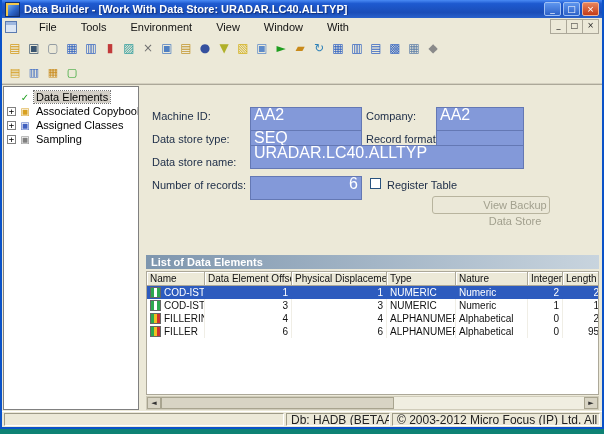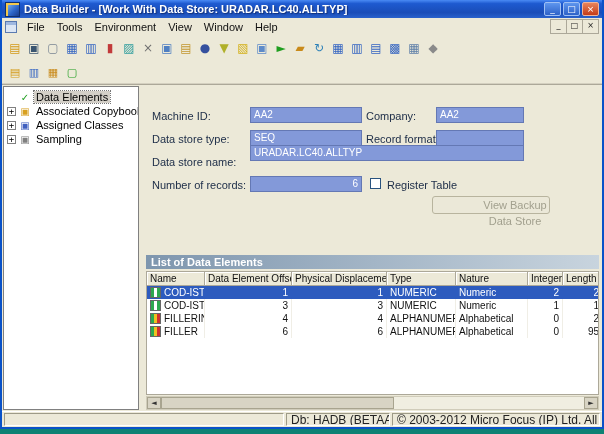--- a/index.html
+++ b/index.html
@@ -9,21 +9,21 @@
   
   .titlebar{height:18px;flex:0 0 18px;background:linear-gradient(180deg,#4A8AF4 0%,#1E5AD0 20%,#1A4DB8 70%,#2A62CC 100%);display:flex;align-items:center;padding:0 3px;}
   .app-icon{width:13px;height:13px;background:linear-gradient(135deg,#8FC2F2 0%,#2B65C9 60%,#1A3C8C 100%);border:1px solid #0F2F6E;box-shadow:inset 2px 2px 0 #F2C84B;flex:0 0 13px;}
   .title-text{color:#fff;font-weight:bold;font-size:11px;padding-left:4px;flex:1;white-space:nowrap;overflow:hidden;text-shadow:1px 1px 1px #10307A;}
   .tb-btn{width:17px;height:14px;margin-left:2px;border:1px solid #9FC0F4;border-radius:2px;background:linear-gradient(180deg,#5E96EE,#2E62C8);color:#fff;font-size:9px;line-height:12px;text-align:center;font-family:"DejaVu Sans",sans-serif;box-sizing:border-box;}
   .tb-btn.close{background:linear-gradient(180deg,#E8845C,#C33C1A);border-color:#F0B49A;}
 
   
   .menubar{height:17px;flex:0 0 17px;background:#ECE9D8;display:flex;align-items:center;font-size:11px;}
   .mdi-child-icon{width:12px;height:12px;margin:0 4px 0 3px;background:#DCE6F4;border:1px solid #5A7AB0;box-shadow:inset 0 3px 0 #9FB8E0;box-sizing:border-box;}
-  .menu-item{padding:1px 6px;color:#111;}
+  .menu-item{padding:1px 6px;color:#111;margin-left:12px;}
   .mdi-controls{margin-left:auto;display:flex;border:1px solid #ACA899;margin-right:3px;background:#ECE9D8;}
   .mdi-btn{width:15px;height:13px;font-size:8px;line-height:11px;text-align:center;font-family:"DejaVu Sans",sans-serif;border-left:1px solid #ACA899;color:#222;}
   .mdi-btn:first-child{border-left:none;}
 
   
   .toolbar{background:#ECE9D8;display:flex;align-items:center;padding:1px 4px;}
   .toolbar.row1{height:24px;flex:0 0 24px;}
   .toolbar.row2{height:20px;flex:0 0 20px;border-bottom:1px solid #D4D0C0;}
   .tbicon{width:18px;height:17px;display:inline-flex;align-items:center;justify-content:center;font-size:12px;font-family:"DejaVu Sans",sans-serif;margin-right:1px;cursor:default;}
   .toolbar.row2 .tbicon{font-size:11px;}
@@ -41,21 +41,21 @@
   .tlabel{padding:0 2px;}
   .tlabel.tsel{background:#D4D0C8;outline:1px dotted #777;}
 
   
   .section-header{position:absolute;left:2px;right:3px;height:14px;background:linear-gradient(90deg,#7E96AE,#C8D4DE);color:#fff;font-weight:bold;font-size:11px;line-height:14px;padding-left:5px;box-sizing:border-box;}
   #hdr1{top:3px;}
   #hdr2{top:170px;}
 
   
   .flabel{position:absolute;font-size:11px;color:#20304A;white-space:nowrap;}
-  .ffield{position:absolute;height:16px;background:#8399D9;border:1px solid #6478B4;box-sizing:border-box;color:#fff;font-size:10px;line-height:14px;padding:0 3px;white-space:nowrap;overflow:hidden;}
+  .ffield{position:absolute;height:24px;background:#8399D9;border:1px solid #6478B4;box-sizing:border-box;color:#fff;font-size:16px;line-height:14px;padding:0 3px;white-space:nowrap;overflow:hidden;}
   .num-right{text-align:right;}
   .checkbox{position:absolute;width:11px;height:11px;background:#fff;border:1px solid #28527E;box-sizing:border-box;}
   .btn-disabled{position:absolute;background:#EBE8D8;border:1px solid #B8B49E;border-radius:3px;color:#A2A08E;font-size:11px;text-align:center;line-height:16px;box-sizing:border-box;padding-left:48px;}
 
   
   .table-area{position:absolute;left:2px;right:3px;top:186px;bottom:16px;background:#fff;border:1px solid #ACA899;overflow:hidden;box-sizing:border-box;}
   .thead{display:flex;height:14px;background:#ECE9D8;}
   .th{box-sizing:border-box;border-right:1px solid #ACA899;border-bottom:1px solid #ACA899;box-shadow:inset 1px 1px 0 #fff;font-size:10px;padding:1px 3px;white-space:nowrap;overflow:hidden;display:flex;align-items:center;flex:0 0 auto;color:#111;}
   .tr{display:flex;height:13px;}
   .td{box-sizing:border-box;font-size:10px;line-height:13px;padding:0 3px;white-space:nowrap;overflow:hidden;border-right:1px solid #F0EEE6;flex:0 0 auto;color:#111;display:flex;align-items:center;}
@@ -94,21 +94,21 @@
   </div>
 
   <div class="menubar">
     <span class="mdi-child-icon"></span>
     <span style="display:flex;">
         <span class="menu-item">File</span>
         <span class="menu-item">Tools</span>
         <span class="menu-item">Environment</span>
         <span class="menu-item">View</span>
         <span class="menu-item">Window</span>
-        <span class="menu-item">Help</span>
+        <span class="menu-item">With</span>
       </span>
     <span class="mdi-controls">
       <span class="mdi-btn">_</span>
       <span class="mdi-btn">□</span>
       <span class="mdi-btn">×</span>
     </span>
   </div>
 
   <div class="toolbar row1">
       <span class="tbicon" style="color: rgb(212, 154, 26);">▤</span>

